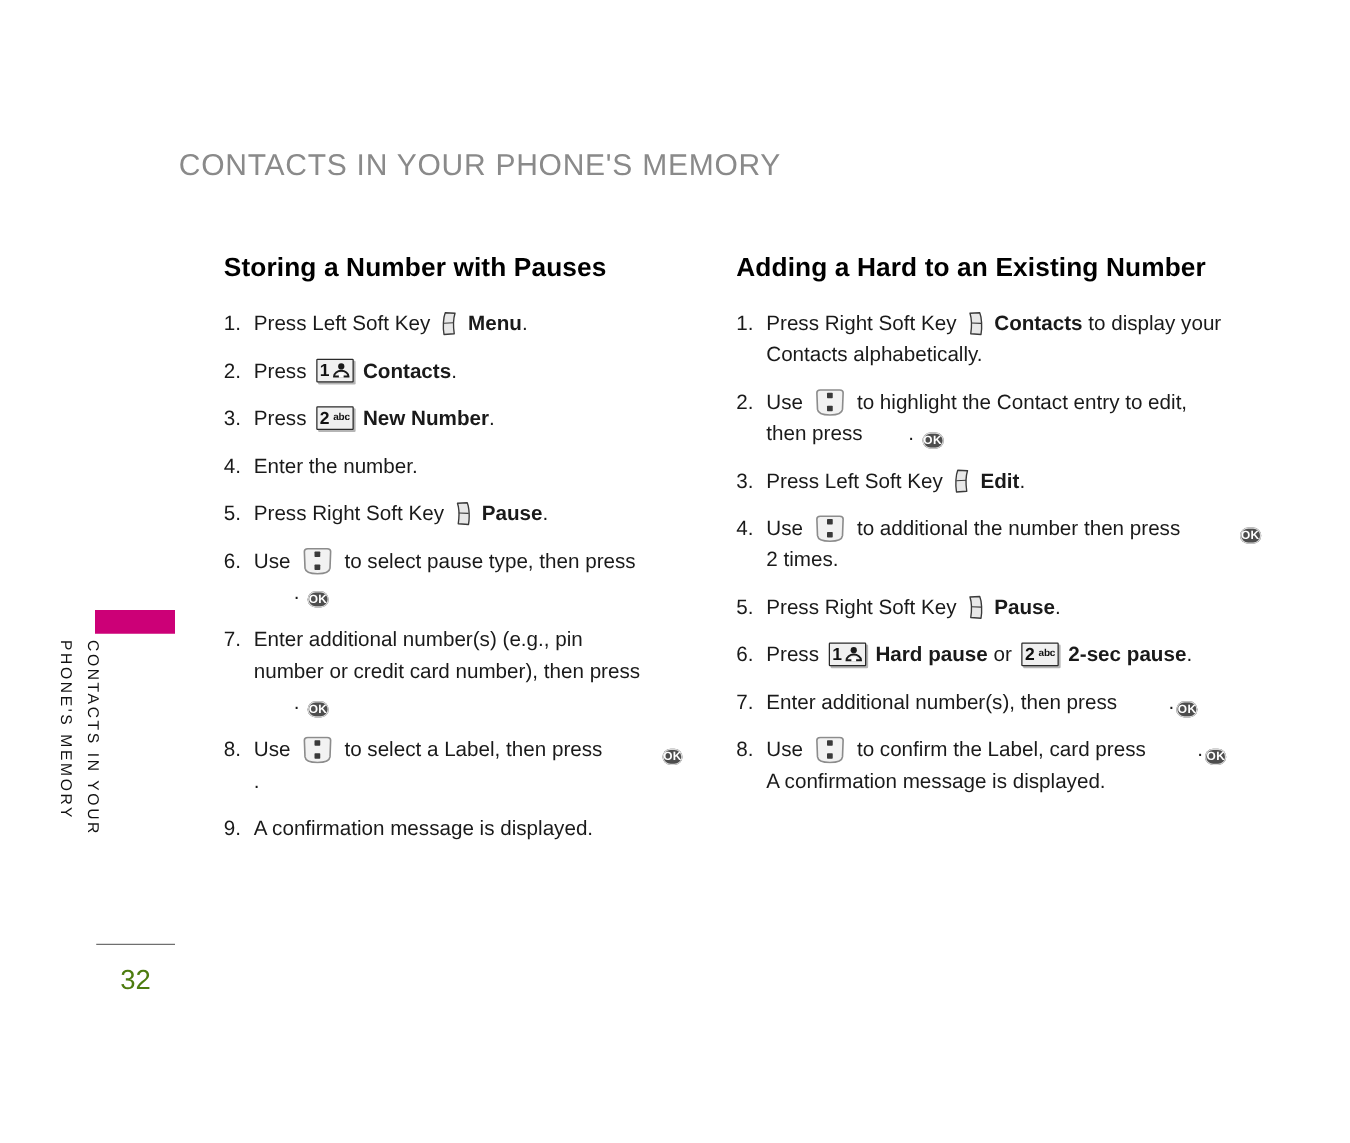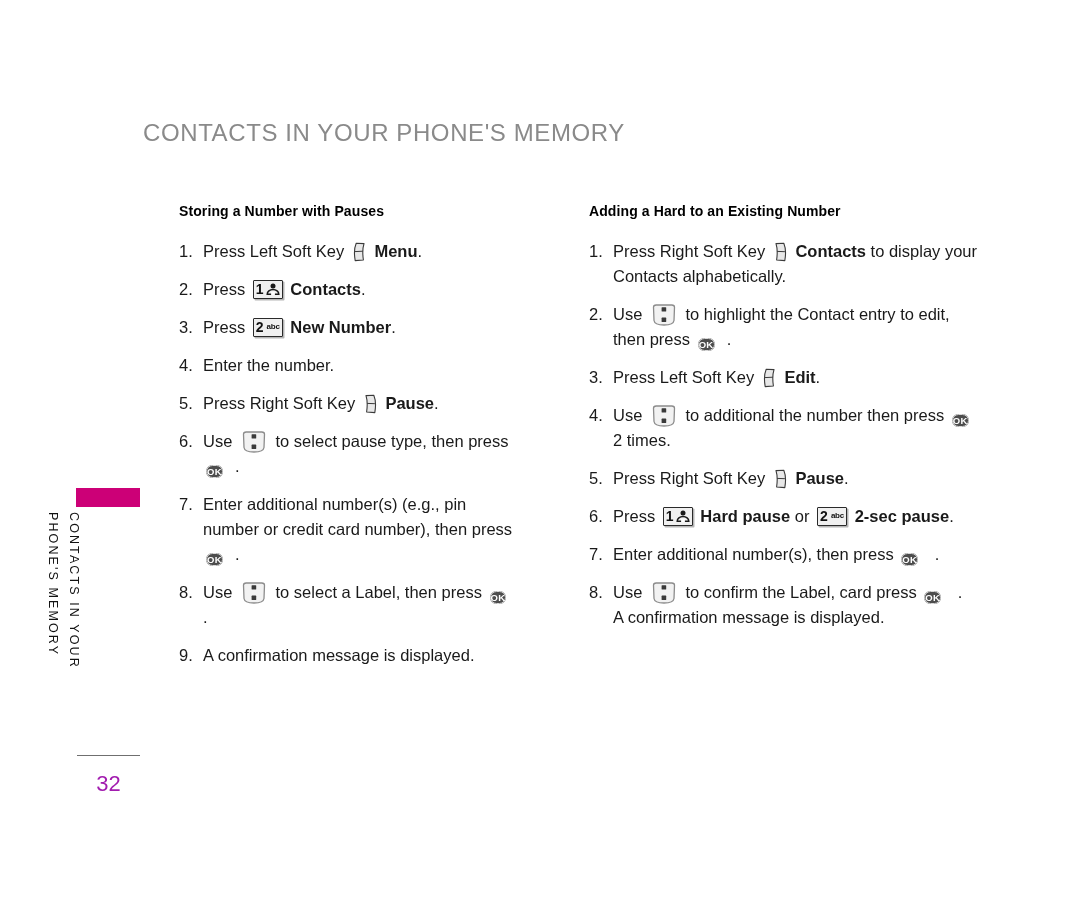--- a/index.html
+++ b/index.html
@@ -61,33 +61,33 @@
     height: 1px;
     background: #6f6f6f;
   }
   .page-number {
     position: absolute;
     left: 77px;
     top: 771px;
     width: 63px;
     text-align: center;
     font-size: 22px;
-    color: #a21caf;
+    color: #4d7c0f;
   }
 
   
   .col {
     position: absolute;
     top: 203px;
   }
   .col-left  { left: 179px; width: 346px; }
   .col-right { left: 589px; width: 396px; }
 
   .section-heading {
-    font-size: 14px;
+    font-size: 21px;
     font-weight: bold;
     color: #000;
     margin: 0 0 20px 0;
     letter-spacing: 0.1px;
     white-space: nowrap;
   }
 
   
   ol.steps {
     list-style: none;
@@ -184,20 +184,21 @@
     border-radius: 8px;
     background: #4d4d4d;
     border: 1.2px solid #d8d8d8;
     box-sizing: border-box;
     color: #fff;
     font-size: 9.5px;
     font-weight: bold;
     line-height: 14px;
     text-align: center;
     letter-spacing: 0.3px;
+    margin-left: 40px;
   }
 </style>
 </head>
 <body>
 
 <div class="page-title">CONTACTS IN YOUR PHONE'S MEMORY</div>
 
 <div class="side-tab-bar"></div>
 <div class="side-tab-text"><span>CONTACTS IN YOUR</span>
 <span>PHONE'S MEMORY</span></div>

